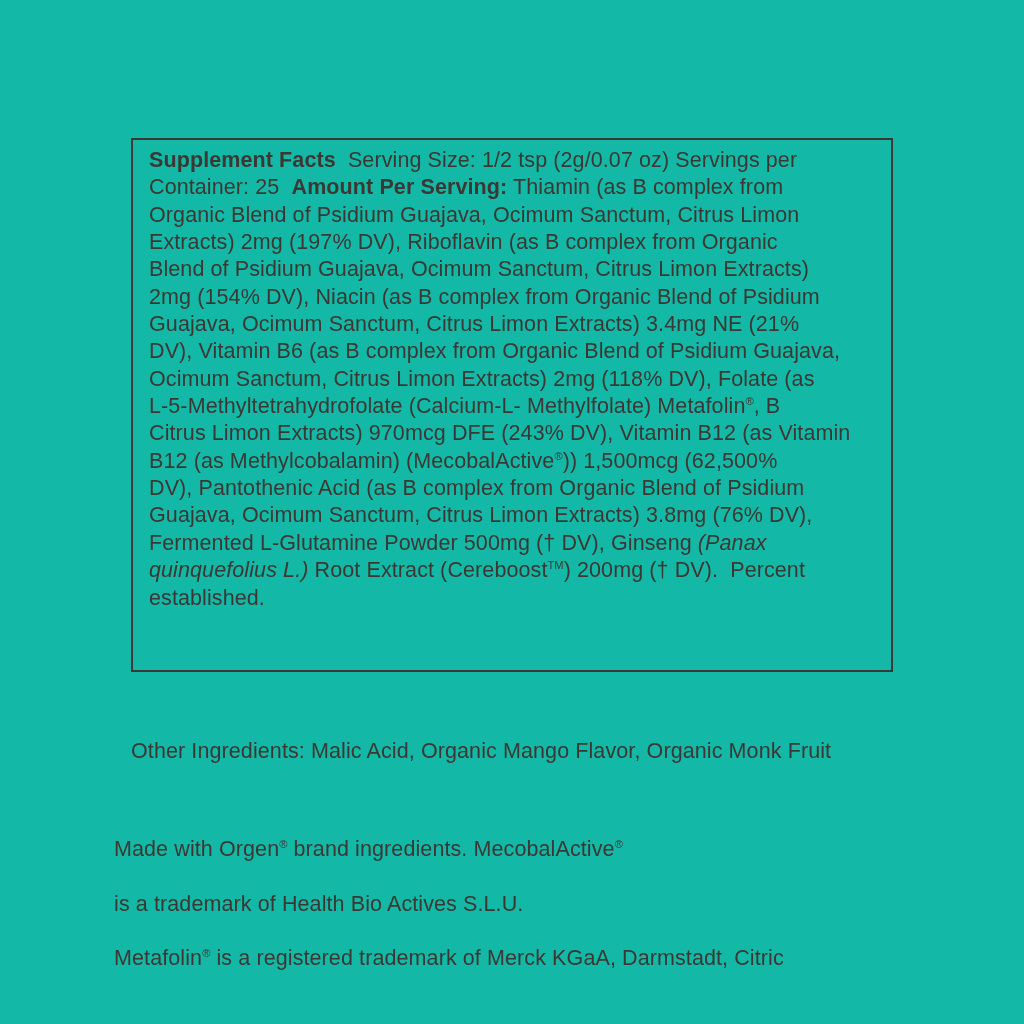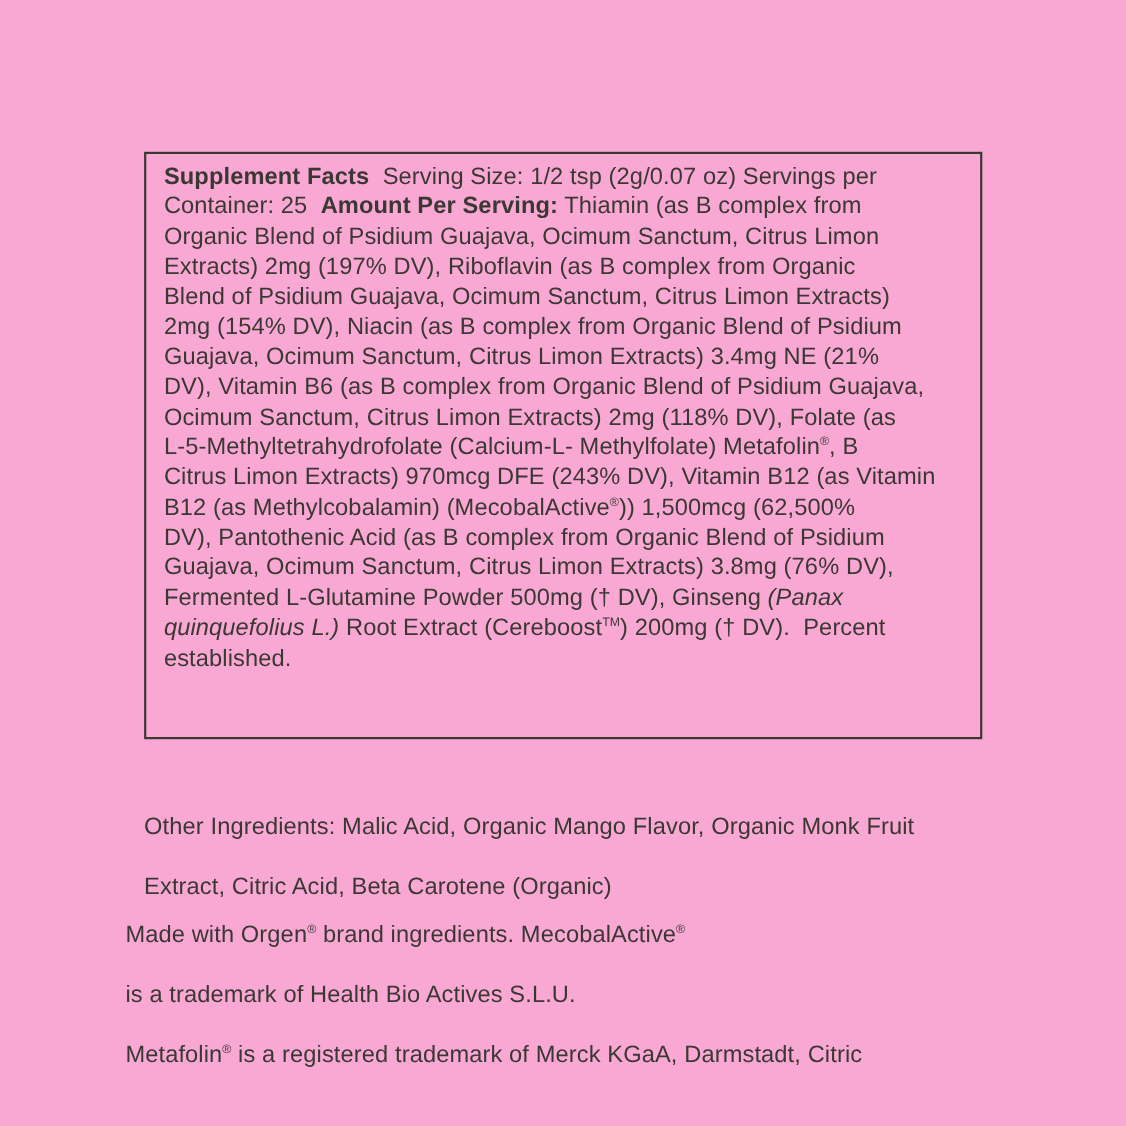--- a/index.html
+++ b/index.html
@@ -9,21 +9,21 @@
     height: 1024px;
     background: #ebe8de;
     font-family: "Liberation Sans", "DejaVu Sans", sans-serif;
     color: #3b3833;
     overflow: hidden;
   }
   .canvas {
     position: relative;
     width: 1024px;
     height: 1024px;
-    background: #f9a8d4;
+    background: #14b8a6;
   }
   .facts-box {
     position: absolute;
     left: 131px;
     top: 138px;
     width: 762px;
     height: 534px;
     box-sizing: border-box;
     border: 2px solid #3b3833;
     padding: 7px 14px 0 16px;
@@ -83,21 +83,20 @@
         <div class="line"><span>DV), Pantothenic Acid (as B complex from Organic Blend of Psidium</span></div>
         <div class="line"><span>Guajava, Ocimum Sanctum, Citrus Limon Extracts) 3.8mg (76% DV),</span></div>
         <div class="line"><span>Fermented L-Glutamine Powder 500mg († DV), Ginseng </span><span class="i">(Panax</span></div>
         <div class="line"><span class="i">quinquefolius L.)</span><span> Root Extract (Cereboost</span><sup>TM</sup><span>) 200mg († DV).  Percent</span></div>
         <div class="line"><span>established.</span></div>
       </div>
   </div>
 
   <div class="other-ingredients textblock">
       <div class="line"><span>Other Ingredients: Malic Acid, Organic Mango Flavor, Organic Monk Fruit</span></div>
-      <div class="line"><span>Extract, Citric Acid, Beta Carotene (Organic)</span></div>
     </div>
 
   <div class="trademark-footer textblock">
       <div class="line"><span>Made with Orgen</span><sup>®</sup><span> brand ingredients. MecobalActive</span><sup>®</sup></div>
       <div class="line"><span>is a trademark of Health Bio Actives S.L.U.</span></div>
       <div class="line"><span>Metafolin</span><sup>®</sup><span> is a registered trademark of Merck KGaA, Darmstadt, Citric</span></div>
     </div>
 
 </div>
 

